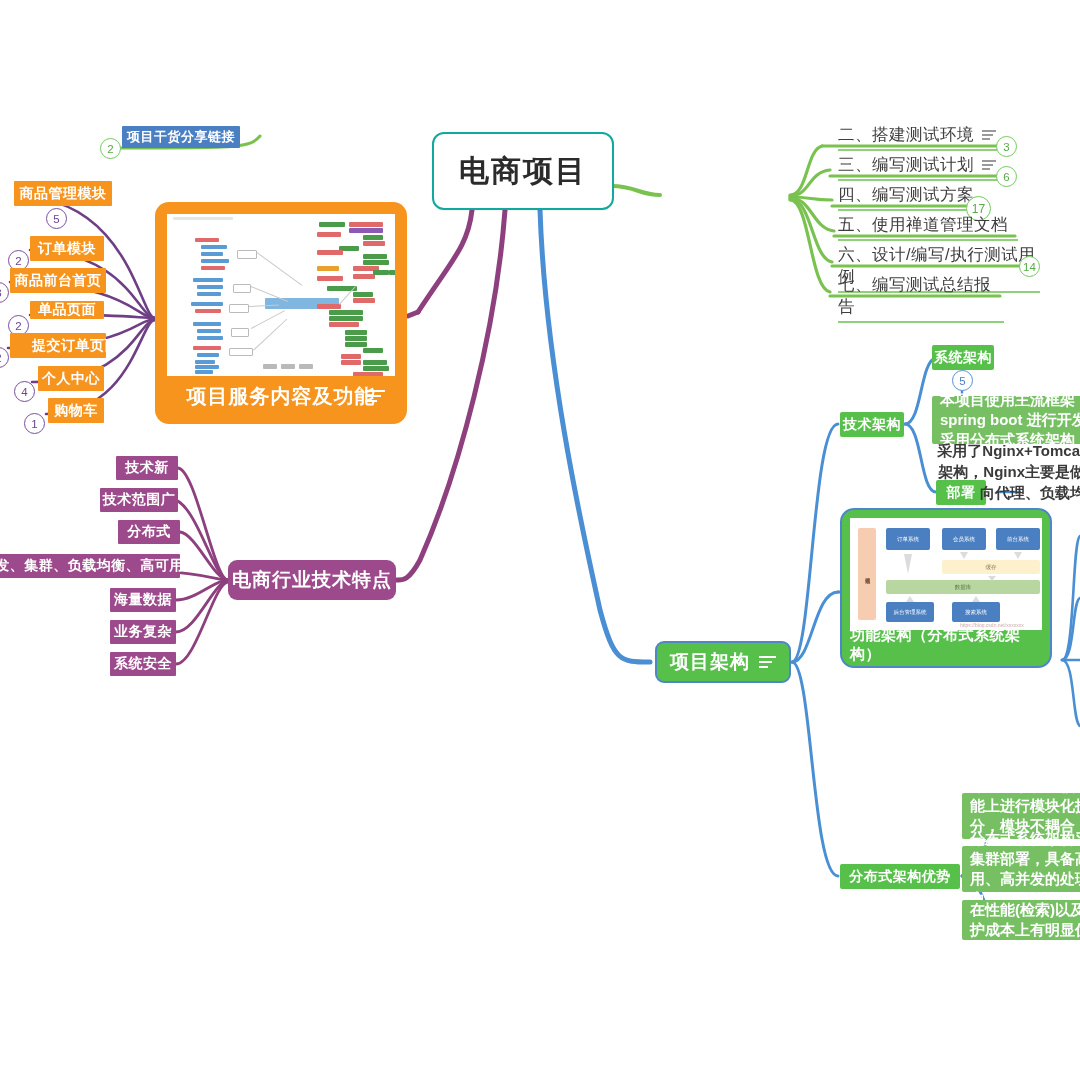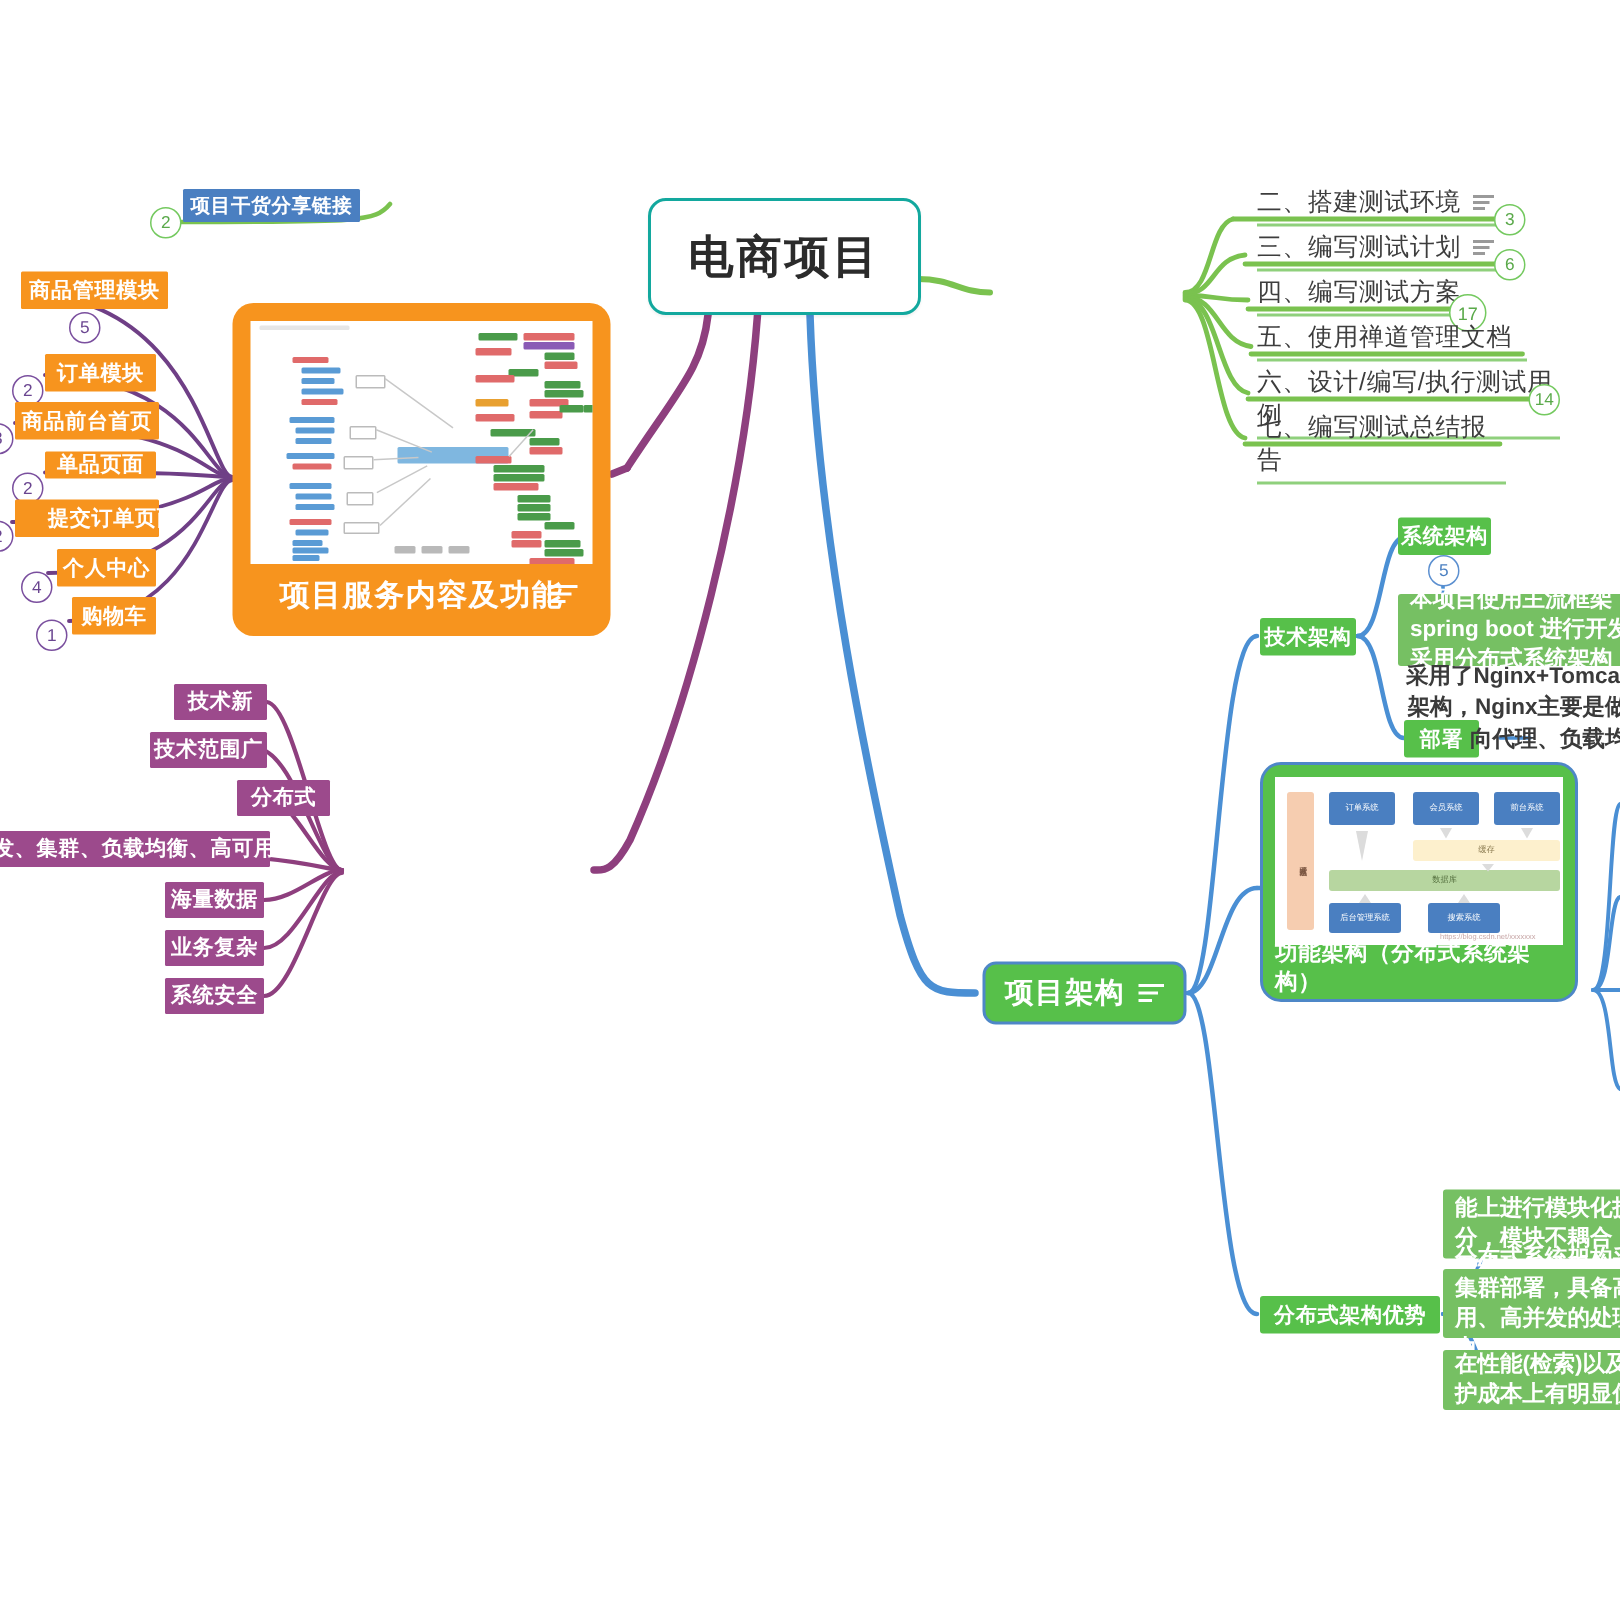--- a/index.html
+++ b/index.html
@@ -360,28 +360,31 @@
     <span>4</span>
     </div>
 
   <div class="node chip-orange" style="left:48px;top:398px;width:56px;height:25px;">
     <span>购物车</span>
     </div>
   <div class="badge purple" style="left:24px;top:413px;">
     <span>1</span>
     </div>
 
+  <div class="node br-magenta" style="left:228px;top:560px;width:168px;height:40px;">
+    <span>电商行业技术特点</span>
+  </div>
 
   <div class="node chip-magenta" style="left:116px;top:456px;width:62px;height:24px;">
     <span>技术新</span>
     </div>
   <div class="node chip-magenta" style="left:100px;top:488px;width:78px;height:24px;">
     <span>技术范围广</span>
     </div>
-  <div class="node chip-magenta" style="left:118px;top:520px;width:62px;height:24px;margin-left:40px;">
+  <div class="node chip-magenta" style="left:118px;top:520px;width:62px;height:24px;">
     <span>分布式</span>
     </div>
   <div class="node chip-magenta" style="left:-30px;top:554px;width:210px;height:24px;">
     <span>高并发、集群、负载均衡、高可用</span>
     </div>
   <div class="node chip-magenta" style="left:110px;top:588px;width:66px;height:24px;">
     <span>海量数据</span>
     </div>
   <div class="node chip-magenta" style="left:110px;top:620px;width:66px;height:24px;">
     <span>业务复杂</span>

